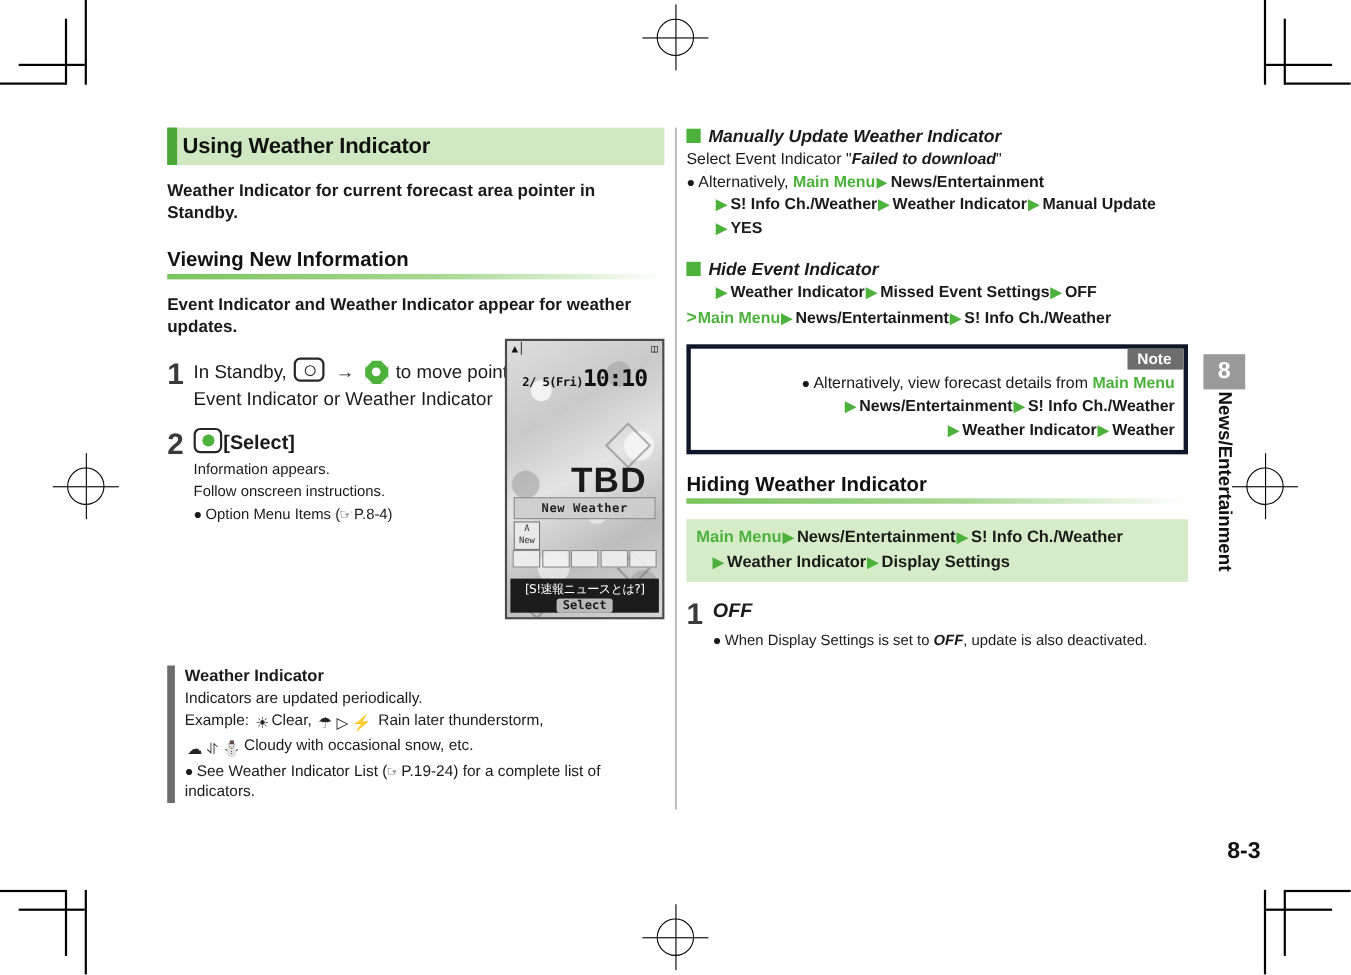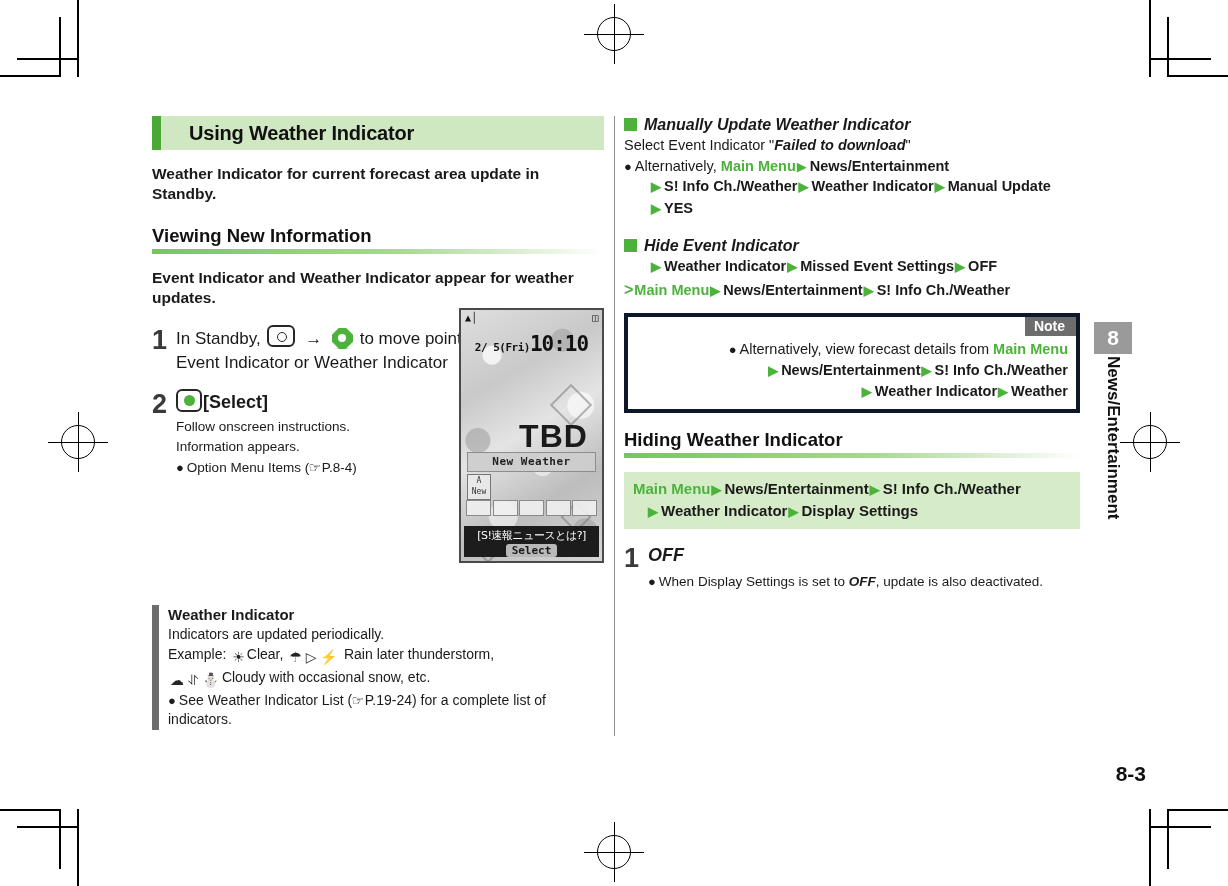--- a/index.html
+++ b/index.html
@@ -94,21 +94,21 @@
   .h1-accent {
     width: 9px;
     height: 34px;
     background: #4aa836;
     flex: 0 0 9px;
   }
   .h1-text {
     font-size: 20px;
     font-weight: bold;
     color: #111;
-    padding-left: 28px;
+    padding-left: 5px;
     letter-spacing: -0.2px;
   }
 
   .lede {
     font-size: 15.5px;
     font-weight: bold;
     line-height: 1.32;
     margin: 0 0 20px 0;
   }
 
@@ -462,21 +462,21 @@
 
 <div class="col-divider"></div>
 
 <div class="col-left">
 
   <div class="h1-bar">
     <div class="h1-accent"></div>
     <div class="h1-text">Using Weather Indicator</div>
   </div>
 
-  <p class="lede">Weather Indicator for current forecast area update in Standby.</p>
+  <p class="lede">Weather Indicator for current forecast area pointer in Standby.</p>
 
   <div class="h2">Viewing New Information</div>
   <div class="h2-rule"></div>
 
   <p class="subhead">Event Indicator and Weather Indicator appear for weather updates.</p>
 
   <div class="step">
     <div class="step-num">1</div>
     <div class="step-body">
       <div class="step-main">
@@ -490,22 +490,22 @@
       </div>
     </div>
   </div>
 
   <div class="step" style="margin-top:14px;">
     <div class="step-num">2</div>
     <div class="step-body">
       <div class="step-main" style="font-size:18px;">
         <span class="key-green-dot"></span><span style="font-weight:bold;">[Select]</span>
       </div>
+      <div class="step-sub">Information appears.</div>
       <div class="step-sub">Follow onscreen instructions.</div>
-      <div class="step-sub">Information appears.</div>
       <div class="step-sub">
         <span class="bul">●</span><span>Option Menu Items (</span><span class="ref-icon">☞</span><span>P.8-4</span><span>)</span>
       </div>
     </div>
   </div>
 
   <div class="greybar-note" style="margin-top:128px;">
     <div class="greybar"></div>
     <div class="greybar-body">
       <div class="greybar-title">Weather Indicator</div>

